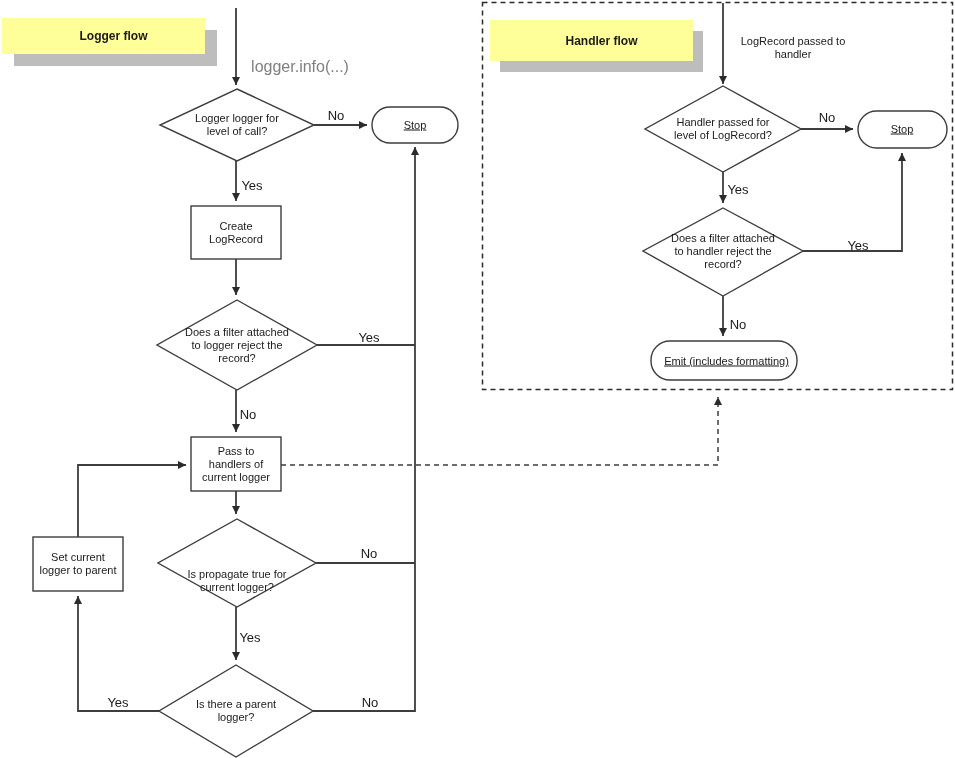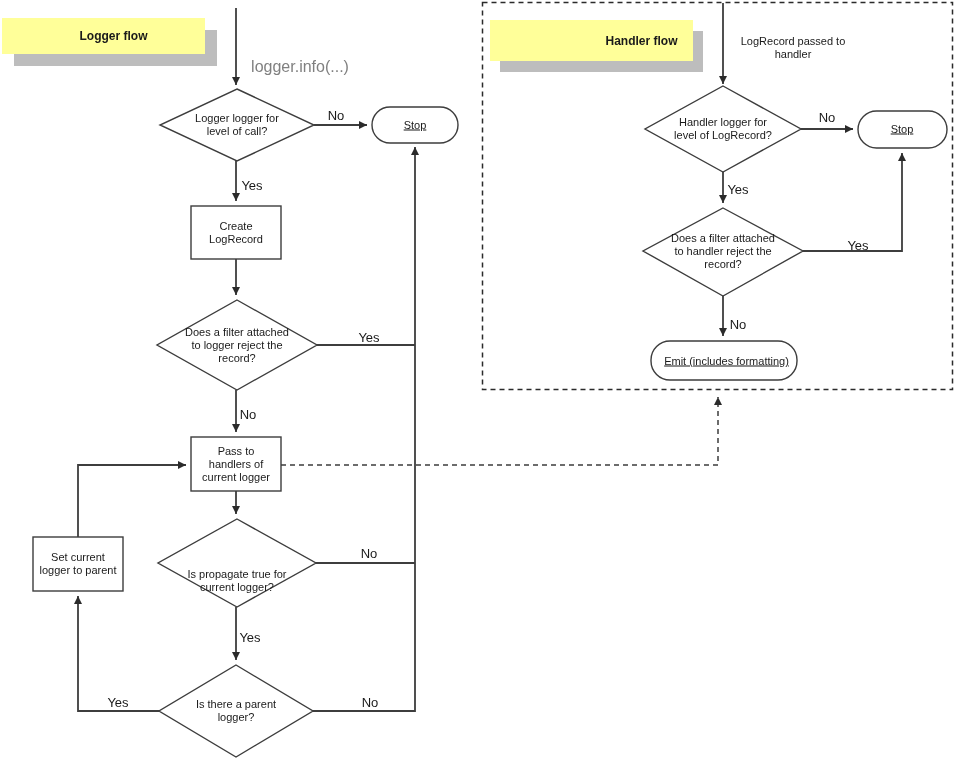--- a/index.html
+++ b/index.html
@@ -105,24 +105,24 @@
 
   <div class="lbl edge" style="left:336px;top:115px;">No</div>
   <div class="lbl edge" style="left:252px;top:185px;">Yes</div>
   <div class="lbl edge" style="left:369px;top:337px;">Yes</div>
   <div class="lbl edge" style="left:248px;top:414px;">No</div>
   <div class="lbl edge" style="left:369px;top:553px;">No</div>
   <div class="lbl edge" style="left:250px;top:637px;">Yes</div>
   <div class="lbl edge" style="left:118px;top:702px;">Yes</div>
   <div class="lbl edge" style="left:370px;top:702px;">No</div>
 
-  <div class="lbl title" style="left:592px;top:41px;margin-left:40px;">Handler flow</div>
+  <div class="lbl title" style="left:592px;top:41px;">Handler flow</div>
   <div class="lbl" style="left:793px;top:48px;">LogRecord passed to
 handler</div>
-  <div class="lbl" style="left:723px;top:129px;">Handler logger for
+  <div class="lbl" style="left:723px;top:129px;">Handler passed for
 level of LogRecord?</div>
   <div class="lbl nowrap" style="left:902px;top:129px;">Stop</div>
   <div class="lbl" style="left:723px;top:251px;">Does a filter attached
 to handler reject the
 record?</div>
   <div class="lbl nowrap" style="left:723px;top:361px;padding-left:7px;">Emit (includes formatting)</div>
 
   <div class="lbl edge" style="left:827px;top:117px;">No</div>
   <div class="lbl edge" style="left:738px;top:189px;">Yes</div>
   <div class="lbl edge" style="left:858px;top:245px;">Yes</div>

